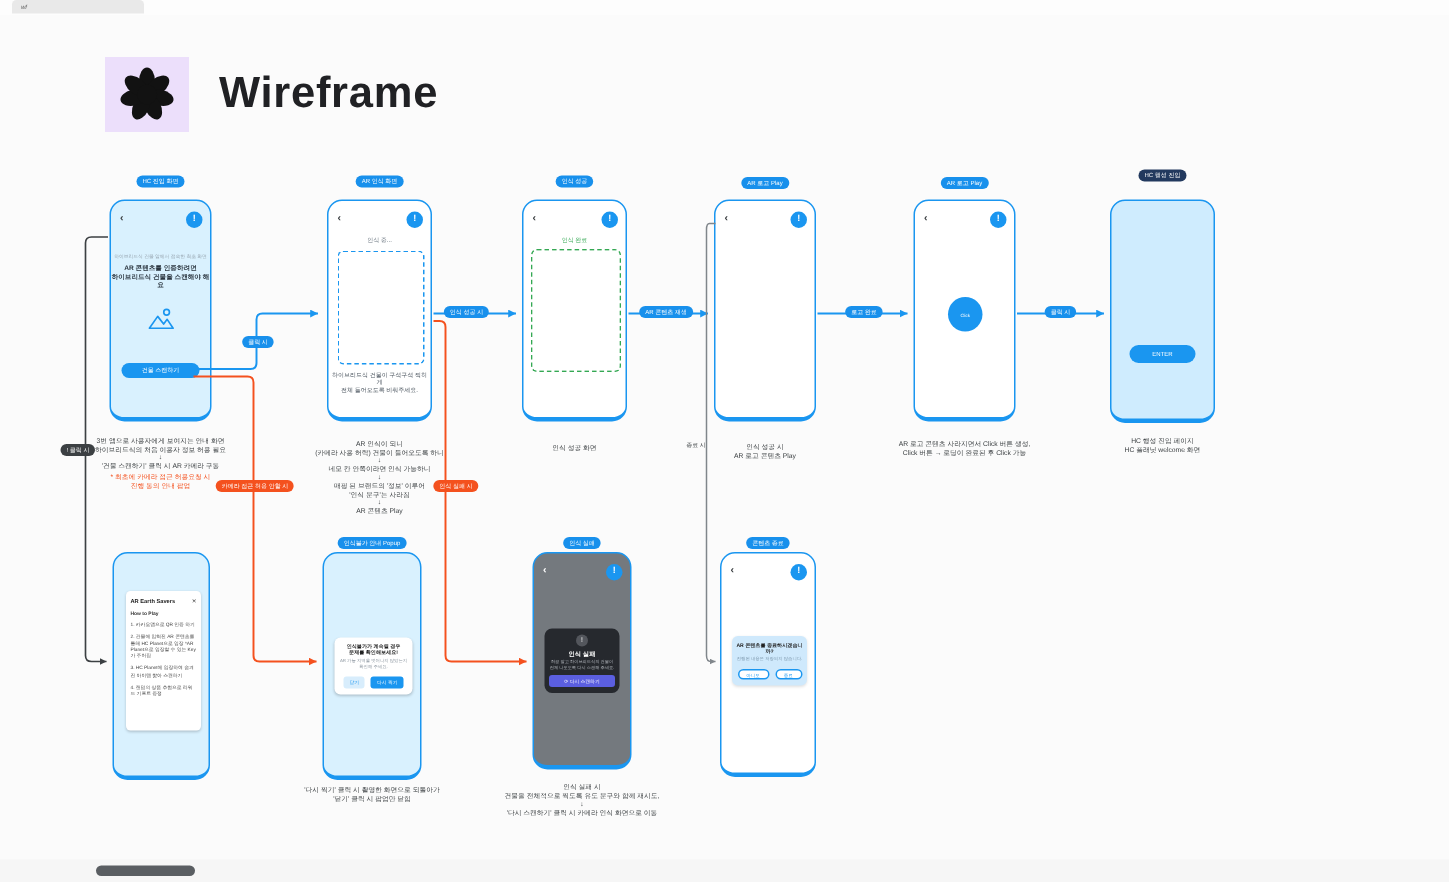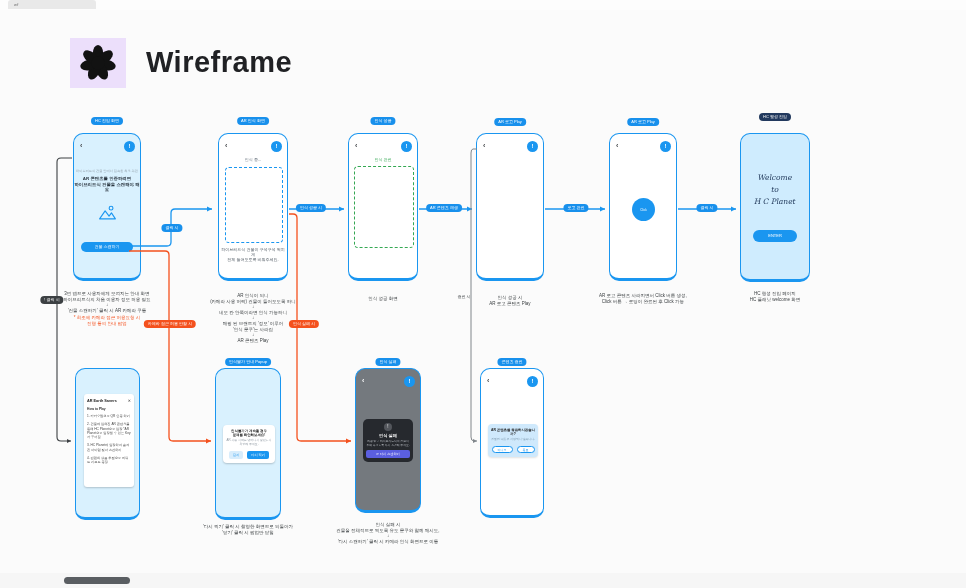--- a/index.html
+++ b/index.html
@@ -225,23 +225,20 @@
 
 <div class="frame" id="f5">
   <div class="back">‹</div>
   <div class="info">!</div>
   <div class="clickcircle">Click</div>
 </div>
 <div class="cap" style="left:643px;top:293px;">AR 로고 콘텐츠 사라지면서 Click 버튼 생성,
 Click 버튼 → 로딩이 완료된 후 Click 가능</div>
 
 <div class="frame" id="f6">
-  <div class="welcome">Welcome
-to
-H C Planet</div>
   <div class="btn">ENTER</div>
 </div>
 <div class="cap" style="left:775px;top:291px;">HC 행성 진입 페이지
 HC 플래닛 welcome 화면</div>
 
 <div class="frame" id="b1">
   <div class="modal-card">
     <div class="mc-head">
       <span class="mc-title">AR Earth Savers</span>
       <span class="mc-close">✕</span>

